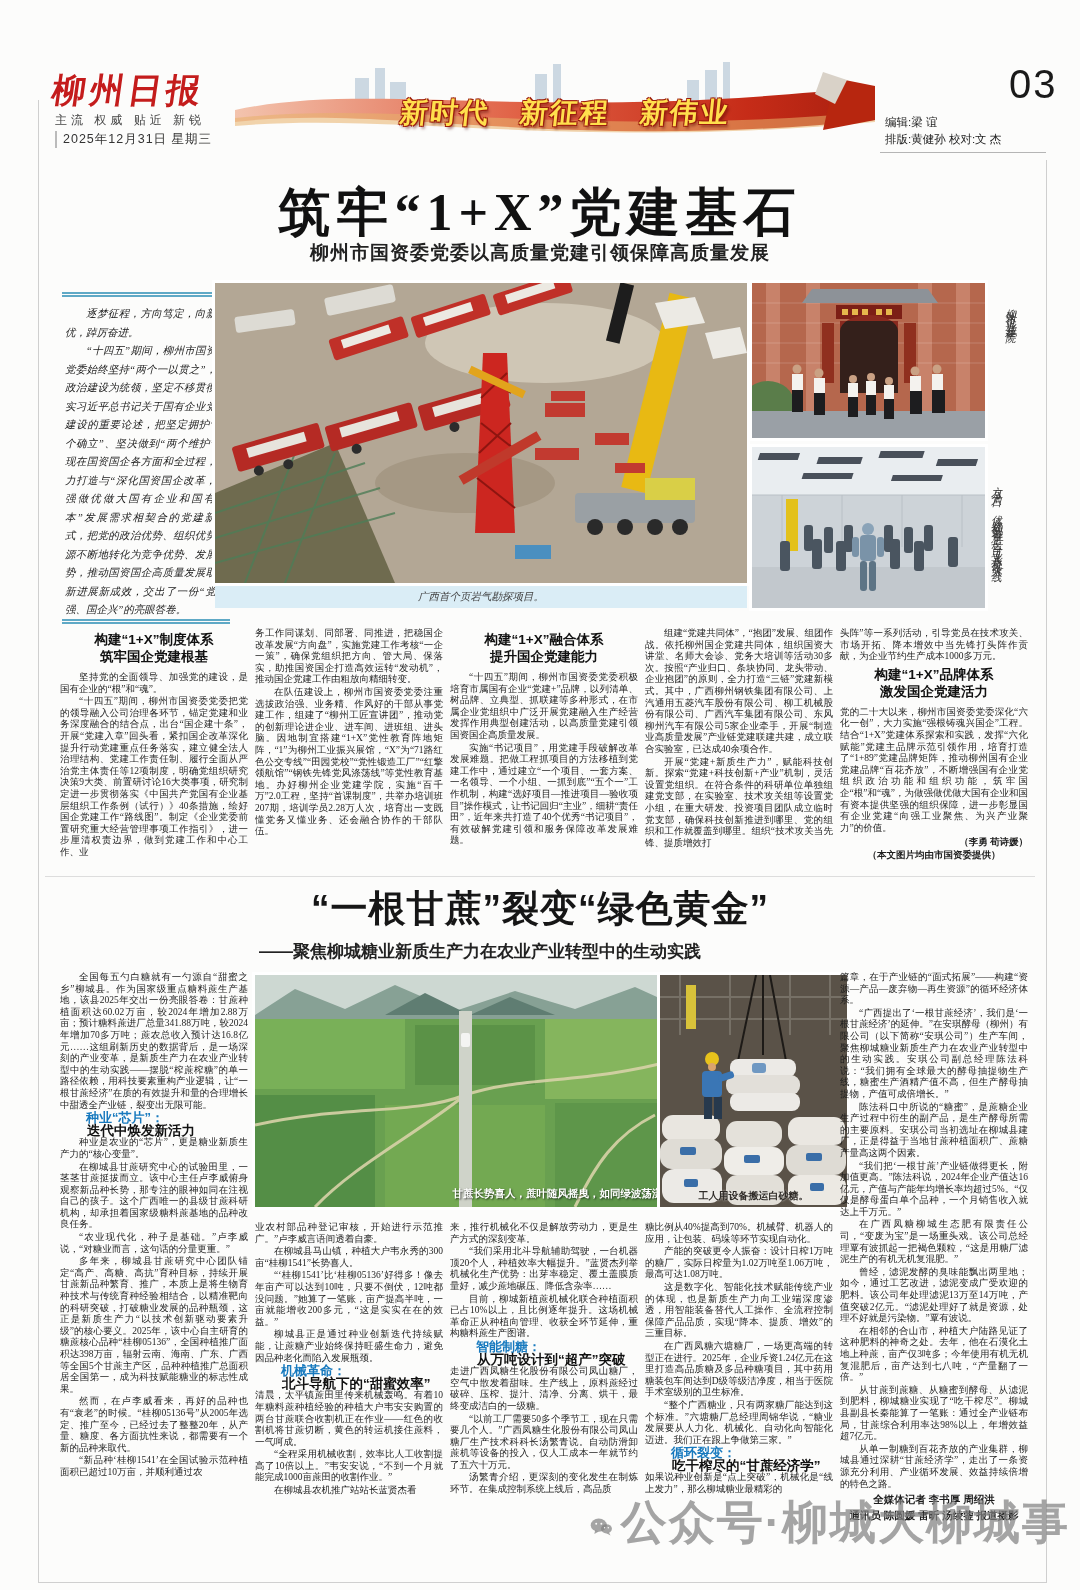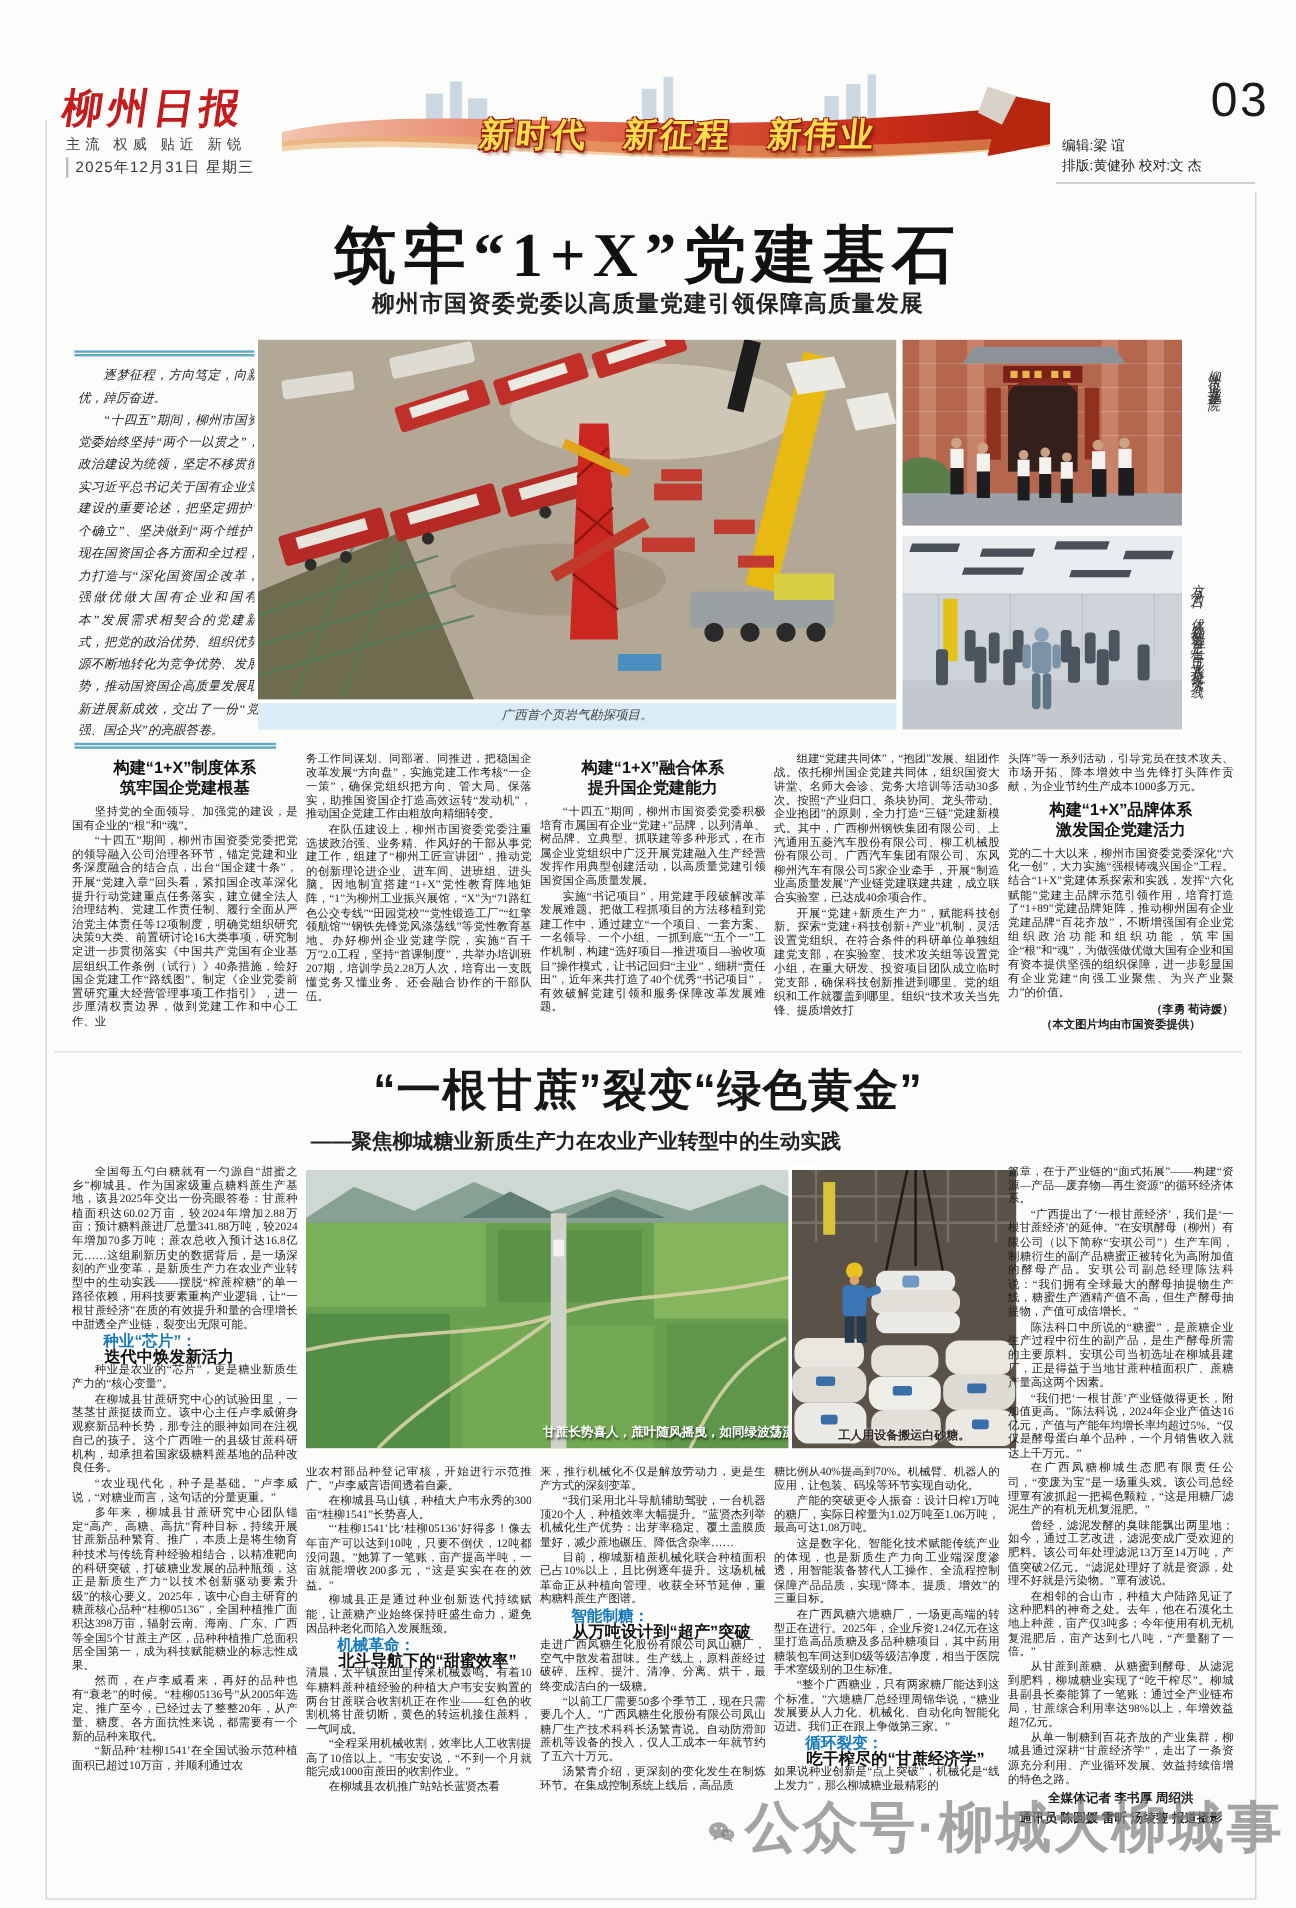--- a/index.html
+++ b/index.html
@@ -562,21 +562,21 @@
     <p class="h-blue">循环裂变：</p>
     <p class="h-black">吃干榨尽的“甘蔗经济学”</p>
     <div>
         <p>如果说种业创新是“点上突破”，机械化是“线上发力”，那么柳城糖业最精彩的</p>
       </div>
   </div>
 
   <div class="abs col a2col5 c5 cont">
     <div>
         <p>篇章，在于产业链的“面式拓展”——构建“资源—产品—废弃物—再生资源”的循环经济体系。</p>
-        <p>“广西提出了‘一根甘蔗经济’，我们是‘一根甘蔗经济’的延伸。”在安琪酵母（柳州）有限公司（以下简称“安琪公司”）生产车间，制糖衍生的副产品糖蜜正被转化为高附加值的酵母产品。安琪公司副总经理陈法科说：“我们拥有全球最大的酵母抽提物生产线，糖蜜生产酒精产值不高，但生产酵母抽提物，产值可成倍增长。”</p>
+        <p>“广西提出了‘一根甘蔗经济’，我们是‘一根甘蔗经济’的延伸。”在安琪酵母（柳州）有限公司（以下简称“安琪公司”）生产车间，聚焦柳城糖业新质生产力在农业产业转型中的生动实践。安琪公司副总经理陈法科说：“我们拥有全球最大的酵母抽提物生产线，糖蜜生产酒精产值不高，但生产酵母抽提物，产值可成倍增长。”</p>
         <p>陈法科口中所说的“糖蜜”，是蔗糖企业生产过程中衍生的副产品，是生产酵母所需的主要原料。安琪公司当初选址在柳城县建厂，正是得益于当地甘蔗种植面积广、蔗糖产量高这两个因素。</p>
         <p>“我们把‘一根甘蔗’产业链做得更长，附加值更高。”陈法科说，2024年企业产值达16亿元，产值与产能年均增长率均超过5%。“仅仅是酵母蛋白单个品种，一个月销售收入就达上千万元。”</p>
         <p>在广西凤糖柳城生态肥有限责任公司，“变废为宝”是一场重头戏。该公司总经理覃有波抓起一把褐色颗粒，“这是用糖厂滤泥生产的有机无机复混肥。”</p>
         <p>曾经，滤泥发酵的臭味能飘出两里地；如今，通过工艺改进，滤泥变成广受欢迎的肥料。该公司年处理滤泥13万至14万吨，产值突破2亿元。“滤泥处理好了就是资源，处理不好就是污染物。”覃有波说。</p>
         <p>在相邻的合山市，种植大户陆路见证了这种肥料的神奇之处。去年，他在石漠化土地上种蔗，亩产仅3吨多；今年使用有机无机复混肥后，亩产达到七八吨，“产量翻了一倍。”</p>
         <p>从甘蔗到蔗糖、从糖蜜到酵母、从滤泥到肥料，柳城糖业实现了“吃干榨尽”。柳城县副县长秦能算了一笔账：通过全产业链布局，甘蔗综合利用率达98%以上，年增效益超7亿元。</p>
         <p>从单一制糖到百花齐放的产业集群，柳城县通过深耕“甘蔗经济学”，走出了一条资源充分利用、产业循环发展、效益持续倍增的特色之路。</p>
       </div>
     <p class="credits">全媒体记者 李书厚 周绍洪</p>
     <p class="credits">通讯员 陈圆媛 雷昕 汤绫蓥 报道摄影</p>

